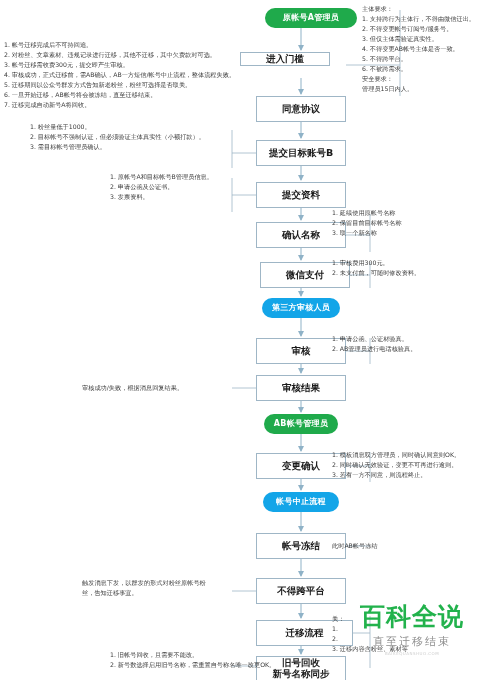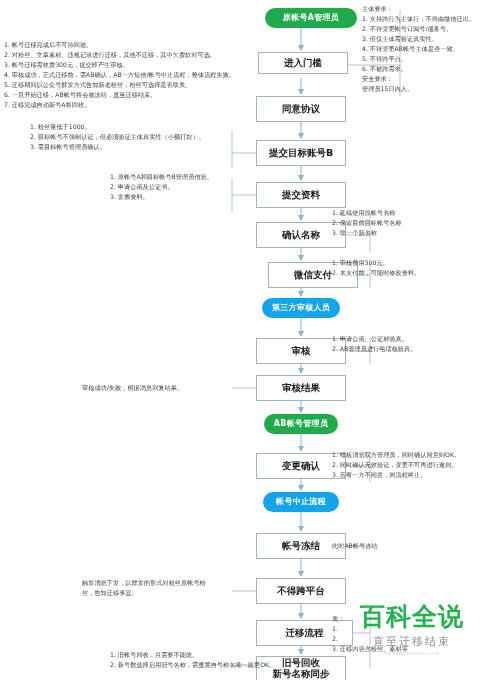--- a/index.html
+++ b/index.html
@@ -85,36 +85,36 @@
     <path d="M346,633 L370,633"></path>
     <path d="M370,616 L370,668"></path>
     <path d="M256,666 L232,666"></path>
   </g>
 </svg>
 
 <div id="nodes">
     <div class="node term green" style="left: 265px; top: 8px; width: 92px; height: 20px; flex-direction: column;">
       <span style="display: block;">原帐号A管理员</span>
     </div>
-    <div class="node proc" style="left: 258px; top: 52px; width: 90px; height: 22px; flex-direction: column;">
+    <div class="node proc" style="left: 240px; top: 52px; width: 90px; height: 14px; flex-direction: column;">
       <span style="display: block;">进入门槛</span>
     </div>
     <div class="node proc" style="left: 256px; top: 96px; width: 90px; height: 26px; flex-direction: column;">
       <span style="display: block;">同意协议</span>
     </div>
     <div class="node proc" style="left: 256px; top: 140px; width: 90px; height: 26px; flex-direction: column;">
       <span style="display: block;">提交目标账号B</span>
     </div>
     <div class="node proc" style="left: 256px; top: 182px; width: 90px; height: 26px; flex-direction: column;">
       <span style="display: block;">提交资料</span>
     </div>
     <div class="node proc" style="left: 256px; top: 222px; width: 90px; height: 26px; flex-direction: column;">
       <span style="display: block;">确认名称</span>
     </div>
-    <div class="node proc" style="left: 268px; top: 262px; width: 90px; height: 26px; flex-direction: column;">
+    <div class="node proc" style="left: 260px; top: 262px; width: 90px; height: 26px; flex-direction: column;">
       <span style="display: block;">微信支付</span>
     </div>
     <div class="node term blue" style="left: 262px; top: 298px; width: 78px; height: 20px; flex-direction: column;">
       <span style="display: block;">第三方审核人员</span>
     </div>
     <div class="node proc" style="left: 256px; top: 338px; width: 90px; height: 26px; flex-direction: column;">
       <span style="display: block;">审核</span>
     </div>
     <div class="node proc" style="left: 256px; top: 375px; width: 90px; height: 26px; flex-direction: column;">
       <span style="display: block;">审核结果</span>

